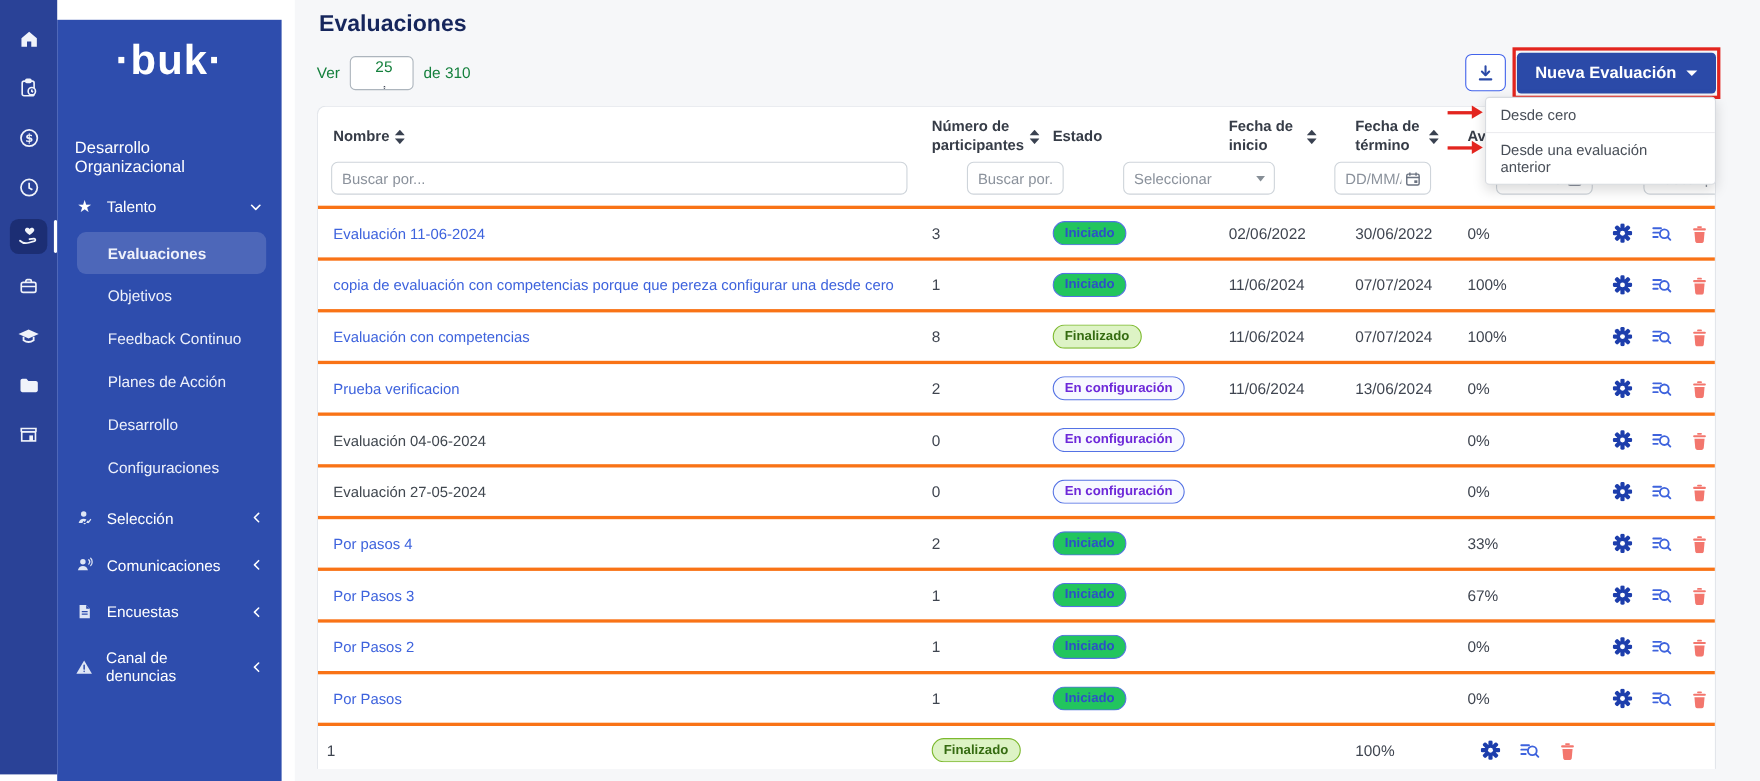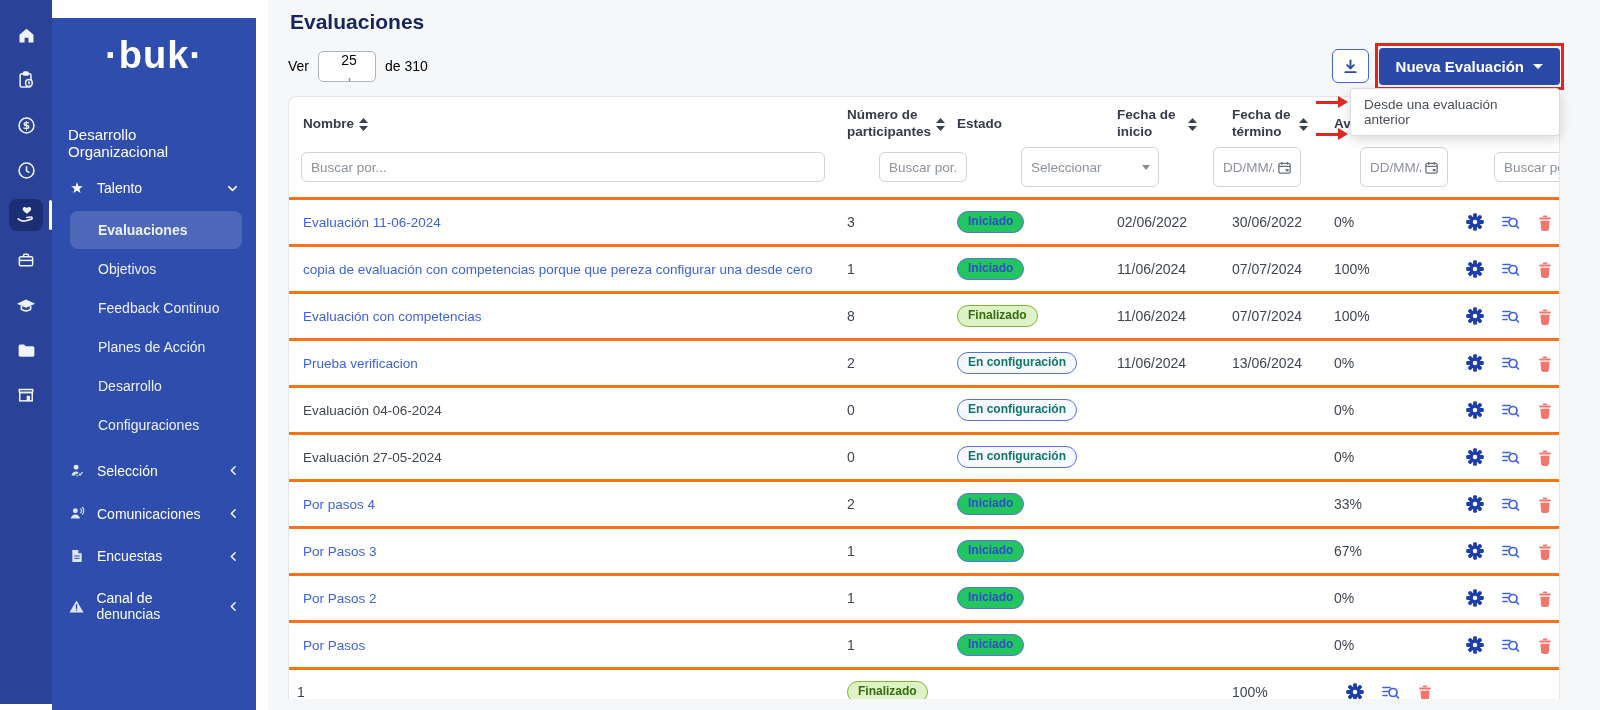--- a/index.html
+++ b/index.html
@@ -28,21 +28,21 @@
   .submenu-item { margin:1px 14px 1px 18px; padding:11px 6px 11px 28px; font-size:14px; color:#eef1fb;
     border-radius:8px; cursor:pointer; }
   .submenu-item.active { background:rgba(255,255,255,.15); font-weight:bold; }
   .gicon { width:18px; display:flex; justify-content:center; }
 
   
   .main { position:absolute; left:268px; top:0; width:1332px; height:710px; background:#f6f7f9; }
   .content { position:relative; height:710px; padding:10px 40px 0 20px; }
   .page-title { font-size:21px; font-weight:bold; color:#16265c; padding-left:2px; }
   .toolbar { display:flex; align-items:center; margin-top:13px; height:38px; }
-  .toolbar-left { display:flex; align-items:center; gap:9px; font-size:14px; color:#000000; }
+  .toolbar-left { display:flex; align-items:center; gap:9px; font-size:14px; color:#15803d; }
   .pagesize-box { display:flex; align-items:center; border:1px solid #adb5bd; border-radius:5px;
     background:#fff; height:31px; padding:0 8px 0 12px; gap:10px; min-width:58px; cursor:pointer;flex-direction:column; }
   .toolbar-right { margin-left:auto; display:flex; align-items:center; gap:10px; }
   .dl-btn { width:37px; height:34px; border:1px solid #4263eb; border-radius:6px; background:#fff;
     display:flex; align-items:center; justify-content:center; cursor:pointer; }
   .anno-wrap { position:relative; }
   .anno-wrap::after { content:''; position:absolute; inset:-5px -4px; border:3px solid #e3251f; pointer-events:none; }
   .new-btn { height:37px; padding:0 17px; background:#2b4aa8; border:none; border-radius:4px;
     color:#fff; font-weight:bold; font-size:15px; display:flex; align-items:center; gap:9px; cursor:pointer;
     font-family:inherit; }
@@ -68,40 +68,40 @@
   .th { font-size:13.5px; font-weight:bold; color:#363c47; padding:0 6px 0 8px;
     display:flex; align-items:center; gap:5px; line-height:1.25; }
   .th-name { padding-left:14px; }
   .sort-icon { flex:none; }
   .tfilters { padding-bottom:10px;gap:32px; }
   .tf { padding:0 14px 0 8px; }
   .tf-name { padding-left:12px; }
   .f-input { width:100%; height:30px; border:1px solid #ced4da; border-radius:6px; padding:0 9px;
     font-size:13.5px; color:#495057; background:#fff; font-family:inherit; }
   .f-input::placeholder { color:#8b929c; }
-  .select-box, .date-box { height:40px; border:1px solid #ced4da; border-radius:6px; background:#fff;
+  .select-box, .date-box { height:30px; border:1px solid #ced4da; border-radius:6px; background:#fff;
     display:flex; align-items:center; padding:0 8px 0 9px; cursor:pointer; }
   .select-box { width:100%; }
   .select-ph, .date-ph { font-size:13.5px; color:#8b929c; white-space:nowrap; overflow:hidden; }
   .select-caret { margin-left:auto; width:0; height:0; border-left:4.5px solid transparent;
     border-right:4.5px solid transparent; border-top:5px solid #868e96; }
   .date-box { width:88px; }
   .date-ph { width:51px; }
   .date-box svg { margin-left:auto; flex:none; }
 
   .trow { height:47px; border-top:3px solid #f97316; font-size:14px; color:#3f4550; }
   .td { padding:0 6px 0 8px; white-space:nowrap; overflow:hidden; }
   .td-name { padding-left:14px; font-size:13.5px; }
   .name-link { color:#3e63dd; text-decoration:none; cursor:pointer; }
   .name-link[data-link="false"] { color:#40474f; cursor:default; }
   .badge { display:inline-block; padding:3px 10px 4px 10px; border-radius:11px; font-size:12px;
     font-weight:bold; border:1.5px solid; line-height:1.1; }
   .badge[data-status="iniciado"] { background:#22c55e; border-color:#5472e4; color:#2d4fc8; }
   .badge[data-status="finalizado"] { background:#ddf3c5; border-color:#7cb92e; color:#356b11; }
-  .badge[data-status="config"] { background:#f7f9ff; border-color:#5472e4; color:#0f766e; }
+  .badge[data-status="config"] { background:#f7f9ff; border-color:#5472e4; color:#6d28d9; }
   .td-actions { display:flex; align-items:center; gap:17px; padding-left:20px; overflow:visible; }
   .act { cursor:pointer; display:flex; }
 </style>
 </head>
 <body>
 
 <div class="rail">
   <div class="rail-item">
       <span class="iwrap">
     <svg width="21" height="21" viewBox="0 0 24 24">
@@ -825,18 +825,19 @@
                   <rect x="5.8" y="1.6" width="4.4" height="1.6" rx="0.8"></rect>
                   <path d="M3.4 6.8h9.2l-.7 8.3c-.1 1.1-1 1.9-2.1 1.9H6.2c-1.1 0-2-.8-2.1-1.9Z"></path>
                 </svg>
       </span>
     </div>
   </div>
         </div>
     </div>
 
     <div class="dropdown">
+      <div class="dropdown-item">Desde cero</div>
       <div class="dropdown-item">Desde una evaluación anterior</div>
     </div>
     <div class="anno-arrow arrow-1"></div>
     <div class="anno-arrow arrow-2"></div>
   </div>
 </div>
 
 </body></html>

